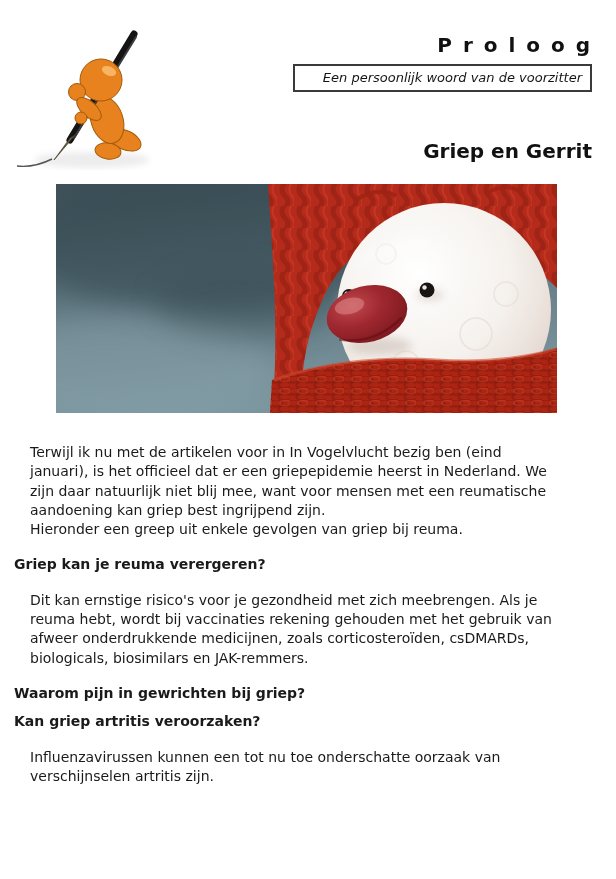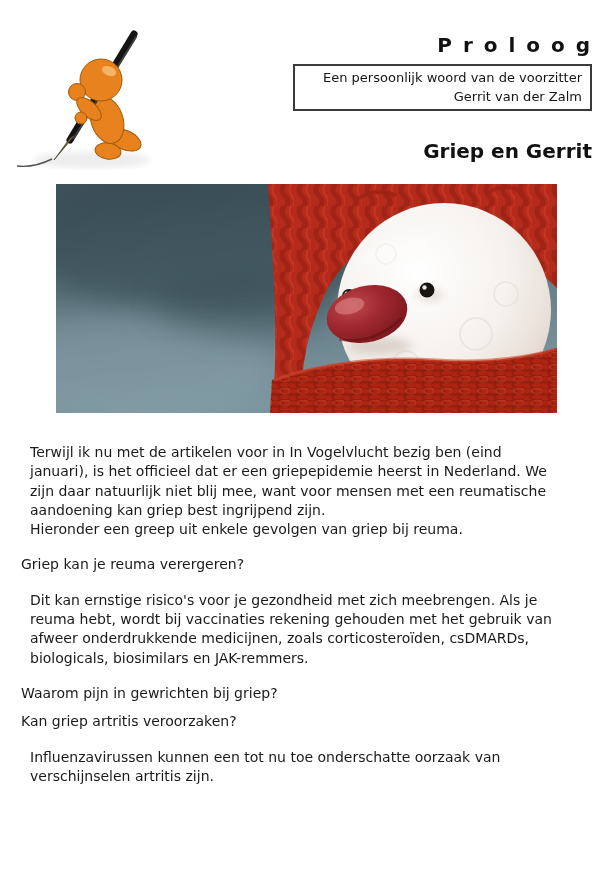--- a/index.html
+++ b/index.html
@@ -8,35 +8,35 @@
     background:#ffffff;color:#1a1a1a;
     font-family:"DejaVu Sans","Liberation Sans",sans-serif;
   }
   .header-title{
     position:absolute;top:33px;right:24px;
     font-size:20px;font-weight:bold;letter-spacing:2px;color:#111;
   }
   .quote-box{
     position:absolute;left:293px;top:64px;width:299px;box-sizing:border-box;
     border:2px solid #3a3a3a;padding:2px 8px 3px 6px;
-    text-align:right;font-size:13px;line-height:19px;color:#151515;
+    text-align:right;font-size:13px;line-height:19px;color:#151515;font-style:italic;
   }
   .article-title{
     position:absolute;top:139px;right:24px;
     font-size:20px;font-weight:bold;color:#111;
   }
   .mascot{position:absolute;left:12px;top:10px;}
   .photo{position:absolute;left:56px;top:184px;display:block;}
   .body-text{
     position:absolute;left:14px;top:427px;width:598px;
     font-size:14px;line-height:19.3px;
   }
   .para{white-space:pre-line;margin:16px;}
   .section{margin-top:9px;}
-  .section-heading{font-size:14px;font-weight:normal;margin:7px;line-height:19.3px;}
+  .section-heading{font-size:14px;font-weight:bold;margin:0;line-height:19.3px;}
 </style>
 </head>
 <body>
 
 <svg class="mascot" width="160" height="160" viewBox="0 0 160 160" role="img" aria-label="Orange mascot figure writing with a large black dip pen">
   <defs>
     <filter id="mblur" x="-50%" y="-50%" width="200%" height="200%">
       <feGaussianBlur stdDeviation="3"></feGaussianBlur>
     </filter>
   </defs>
@@ -67,21 +67,20 @@
     <circle cx="65" cy="82" r="8.5"></circle>
     <ellipse cx="77" cy="99" rx="15" ry="7.5" transform="rotate(42 77 99)"></ellipse>
     <circle cx="69" cy="108" r="6"></circle>
   </g>
 </svg>
 
 <div class="header-title">P r o l o o g</div>
 
 <div class="quote-box">
   <div>Een persoonlijk woord van de voorzitter</div>
-  <div>Gerrit van der Zalm</div>
 </div>
 
 <div class="article-title">Griep en Gerrit</div>
 
 <svg class="photo" width="501" height="229" viewBox="0 0 501 229" role="img" aria-label="Close-up of a styrofoam snowman with red knitted hat and red scarf against a blue-grey background">
   <defs>
     <linearGradient id="bgGrad" x1="0" y1="0" x2="0.25" y2="1">
       <stop offset="0" stop-color="#41545b"></stop>
       <stop offset="0.45" stop-color="#5c747d"></stop>
       <stop offset="1" stop-color="#7b959f"></stop>

